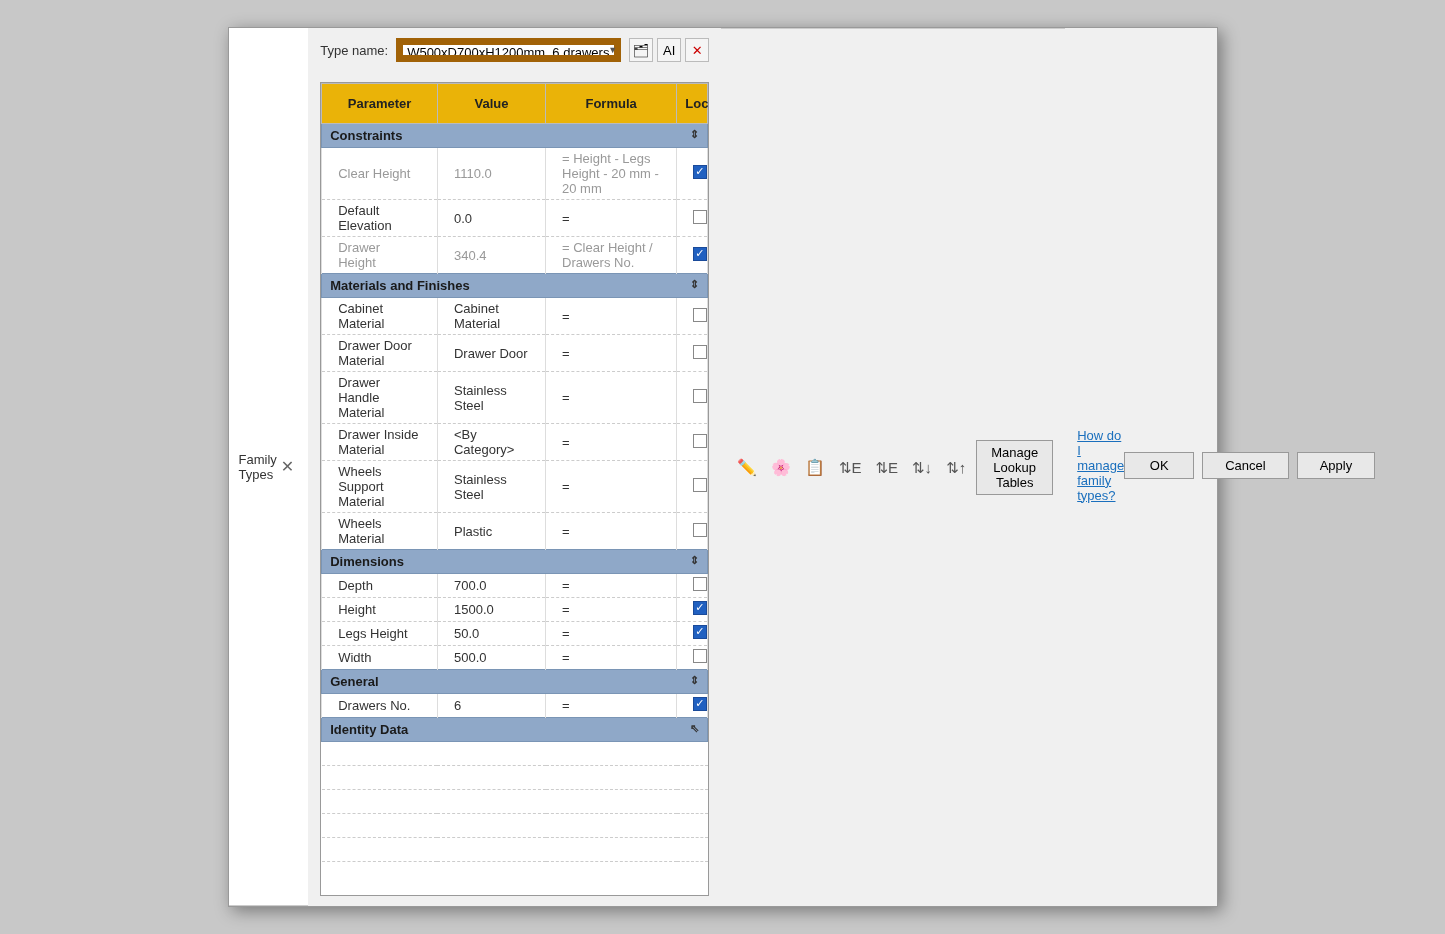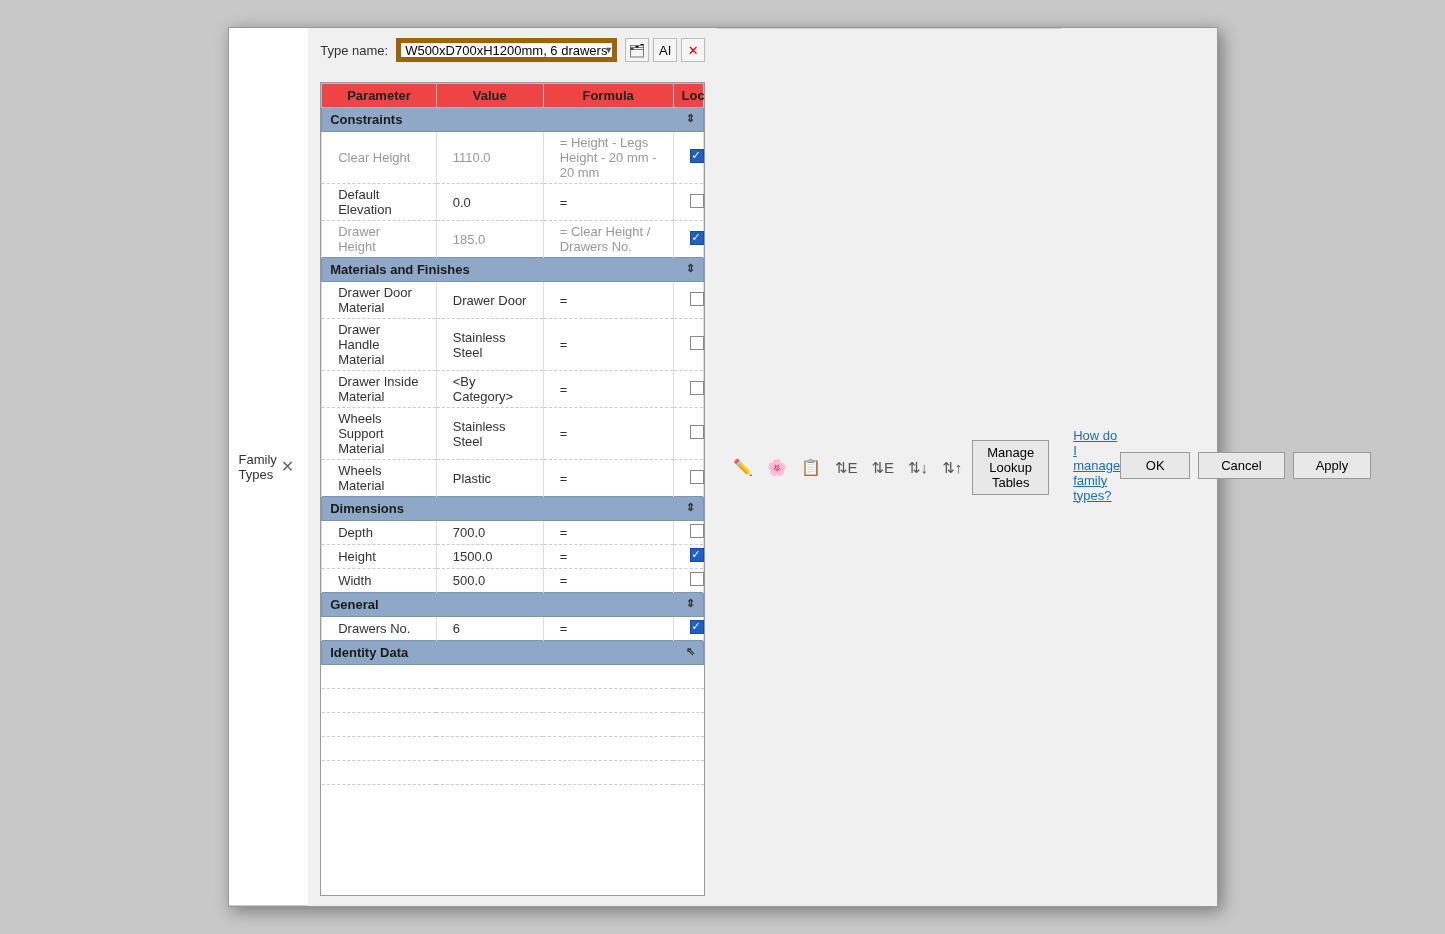--- a/index.html
+++ b/index.html
@@ -55,21 +55,21 @@
       gap: 8px;
     }
     .type-name-label {
       font-size: 13px;
       color: #333;
       white-space: nowrap;
     }
     .type-name-select {
       flex: 1;
       height: 24px;
-      border: 5px solid #a16207;
+      border: 7px solid #a16207;
       background: #fff;
       padding: 0 4px;
       font-size: 13px;
       appearance: none;
     }
     .type-name-select-wrap {
       flex: 1;
       position: relative;
     }
     .type-name-select-wrap::after {
@@ -121,23 +121,23 @@
       border: 1px solid #999;
       overflow-y: auto;
       background: #fff;
     }
     table {
       width: 100%;
       border-collapse: collapse;
       table-layout: fixed;
     }
     thead th {
-      background: #ef4444;
+      background: #eab308;
       border: 1px solid #bbb;
-      padding: 4px 8px;
+      padding: 12px 8px;
       text-align: center;
       font-weight: 600;
       font-size: 13px;
       color: #222;
     }
     thead th:nth-child(1) { width: 30%; }
     thead th:nth-child(2) { width: 28%; }
     thead th:nth-child(3) { width: 34%; }
     thead th:nth-child(4) { width: 8%; }
     .section-header td {
@@ -285,28 +285,34 @@
               <td><span class="checkbox checked"></span></td>
             </tr>
             <tr class="param-row">
               <td>Default Elevation</td>
               <td>0.0</td>
               <td>=</td>
               <td><span class="checkbox"></span></td>
             </tr>
             <tr class="param-row disabled">
               <td>Drawer Height</td>
-              <td>185.0</td>
+              <td>340.4</td>
               <td>= Clear Height / Drawers No.</td>
               <td><span class="checkbox checked"></span></td>
             </tr>
             <tr class="section-header">
               <td colspan="4"><strong>Materials and Finishes</strong><span class="collapse-icon">⇕</span></td>
             </tr>
             <tr class="param-row">
+              <td>Cabinet Material</td>
+              <td>Cabinet Material</td>
+              <td>=</td>
+              <td><span class="checkbox"></span></td>
+            </tr>
+            <tr class="param-row">
               <td>Drawer Door Material</td>
               <td>Drawer Door</td>
               <td>=</td>
               <td><span class="checkbox"></span></td>
             </tr>
             <tr class="param-row">
               <td>Drawer Handle Material</td>
               <td>Stainless Steel</td>
               <td>=</td>
               <td><span class="checkbox"></span></td>
@@ -334,20 +340,26 @@
             </tr>
             <tr class="param-row">
               <td>Depth</td>
               <td>700.0</td>
               <td>=</td>
               <td><span class="checkbox"></span></td>
             </tr>
             <tr class="param-row">
               <td>Height</td>
               <td>1500.0</td>
+              <td>=</td>
+              <td><span class="checkbox checked"></span></td>
+            </tr>
+            <tr class="param-row">
+              <td>Legs Height</td>
+              <td>50.0</td>
               <td>=</td>
               <td><span class="checkbox checked"></span></td>
             </tr>
             <tr class="param-row">
               <td>Width</td>
               <td>500.0</td>
               <td>=</td>
               <td><span class="checkbox"></span></td>
             </tr>
             <tr class="section-header">

